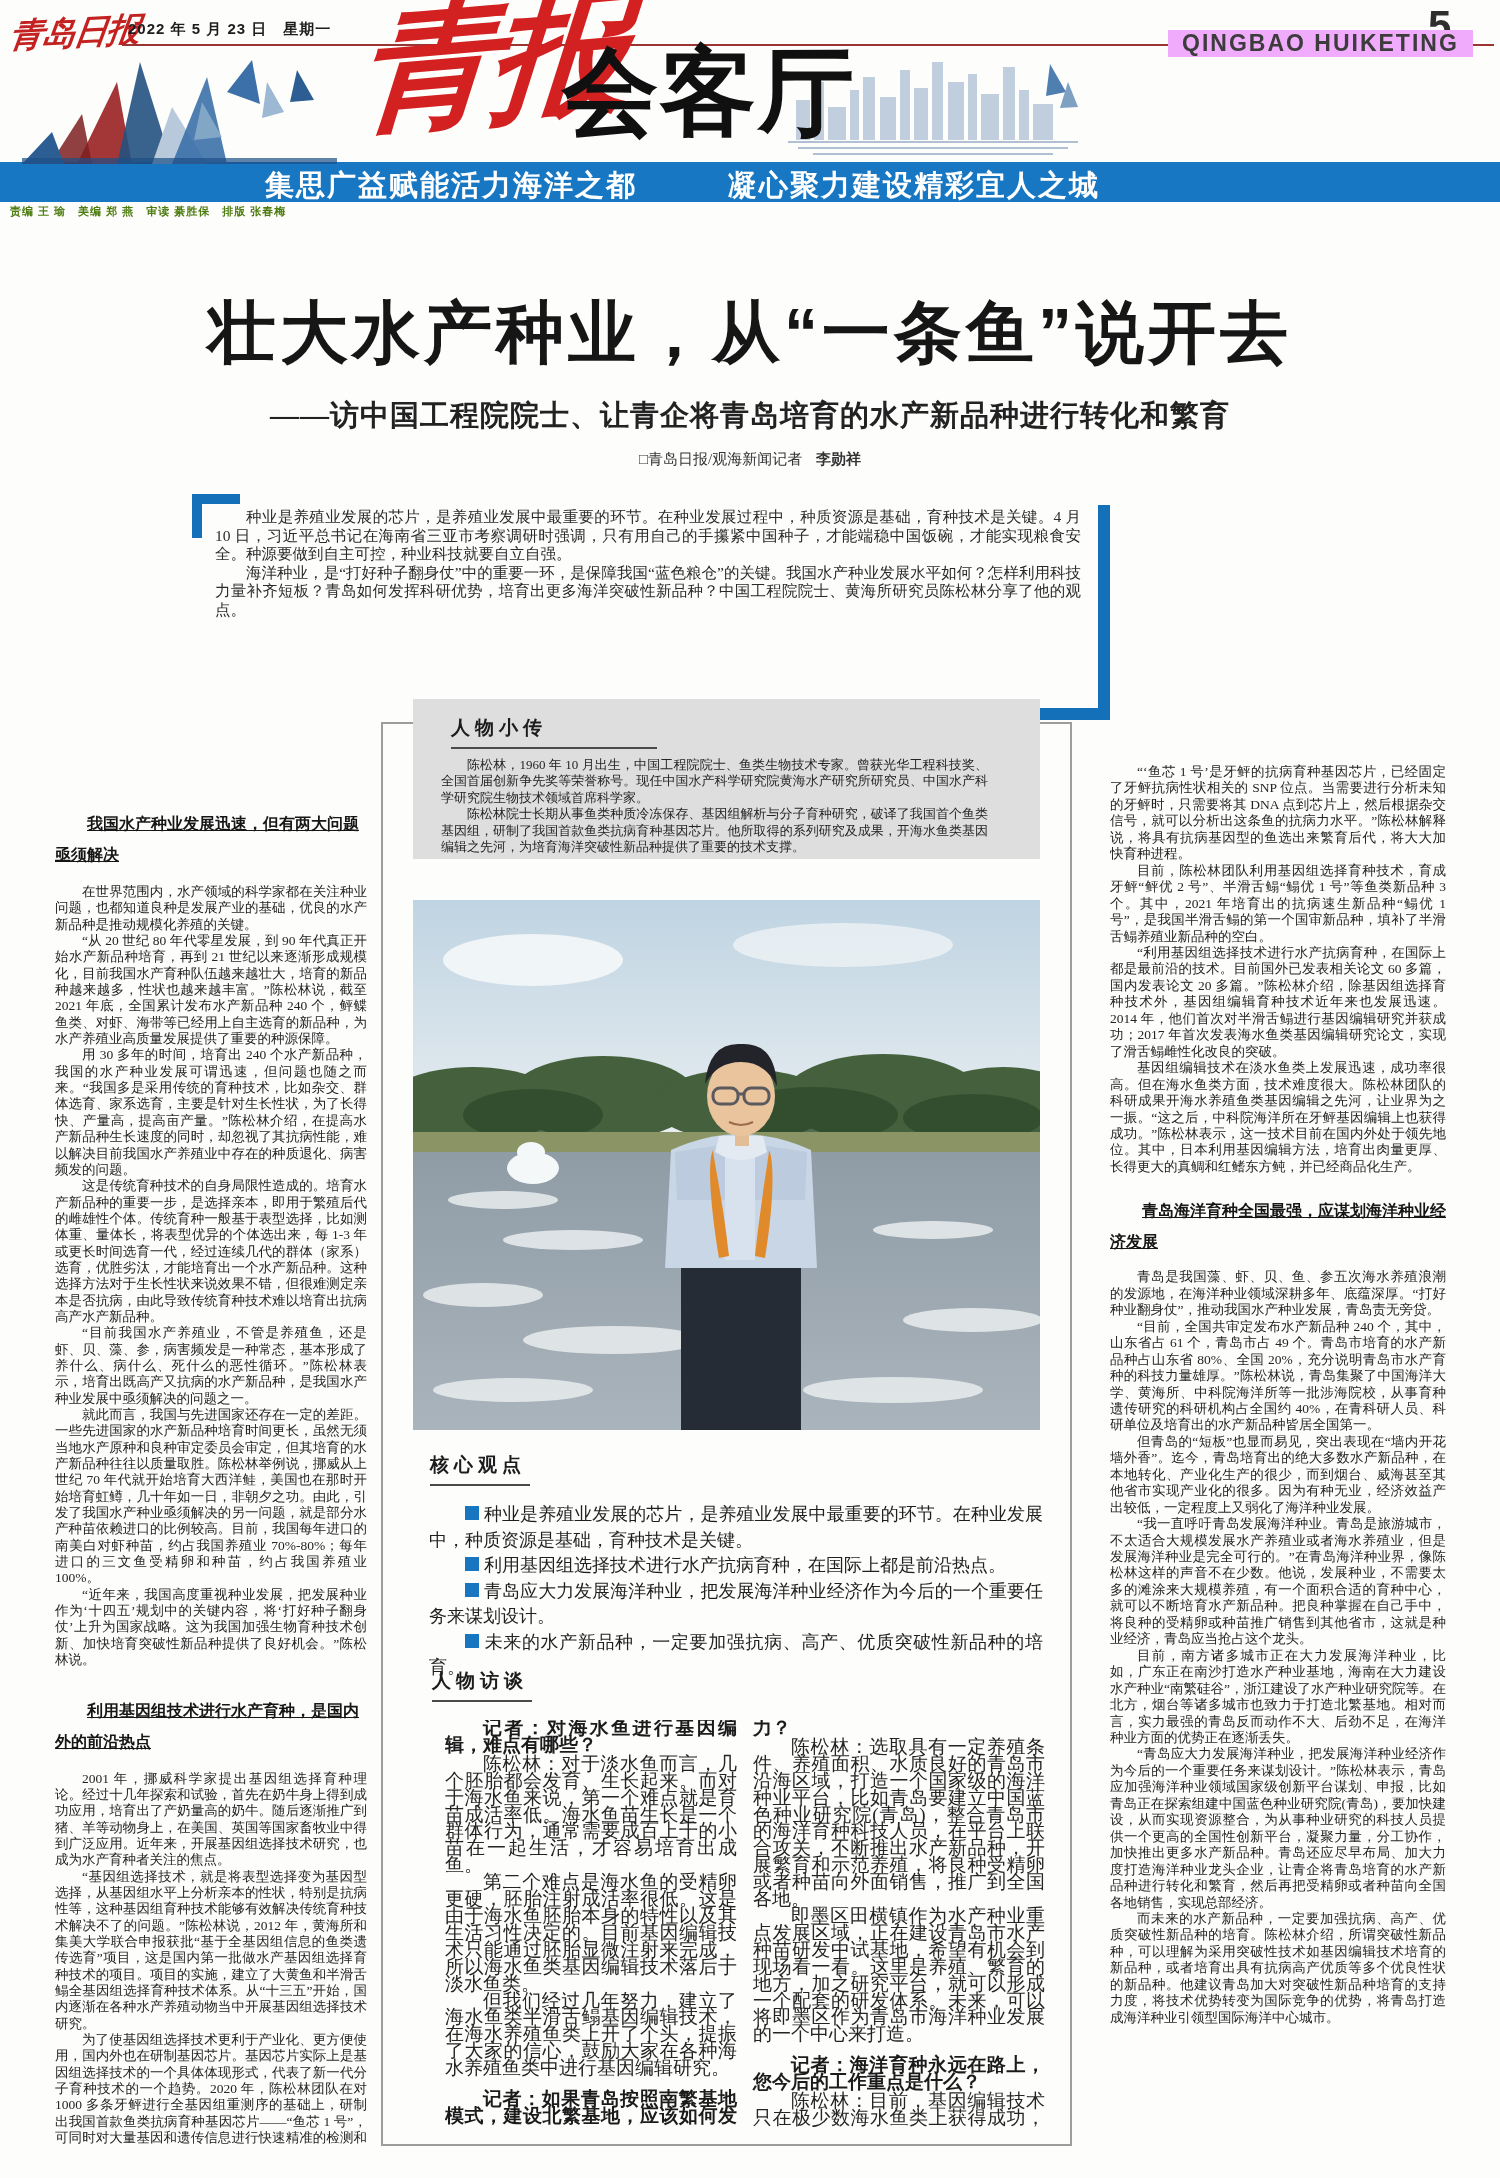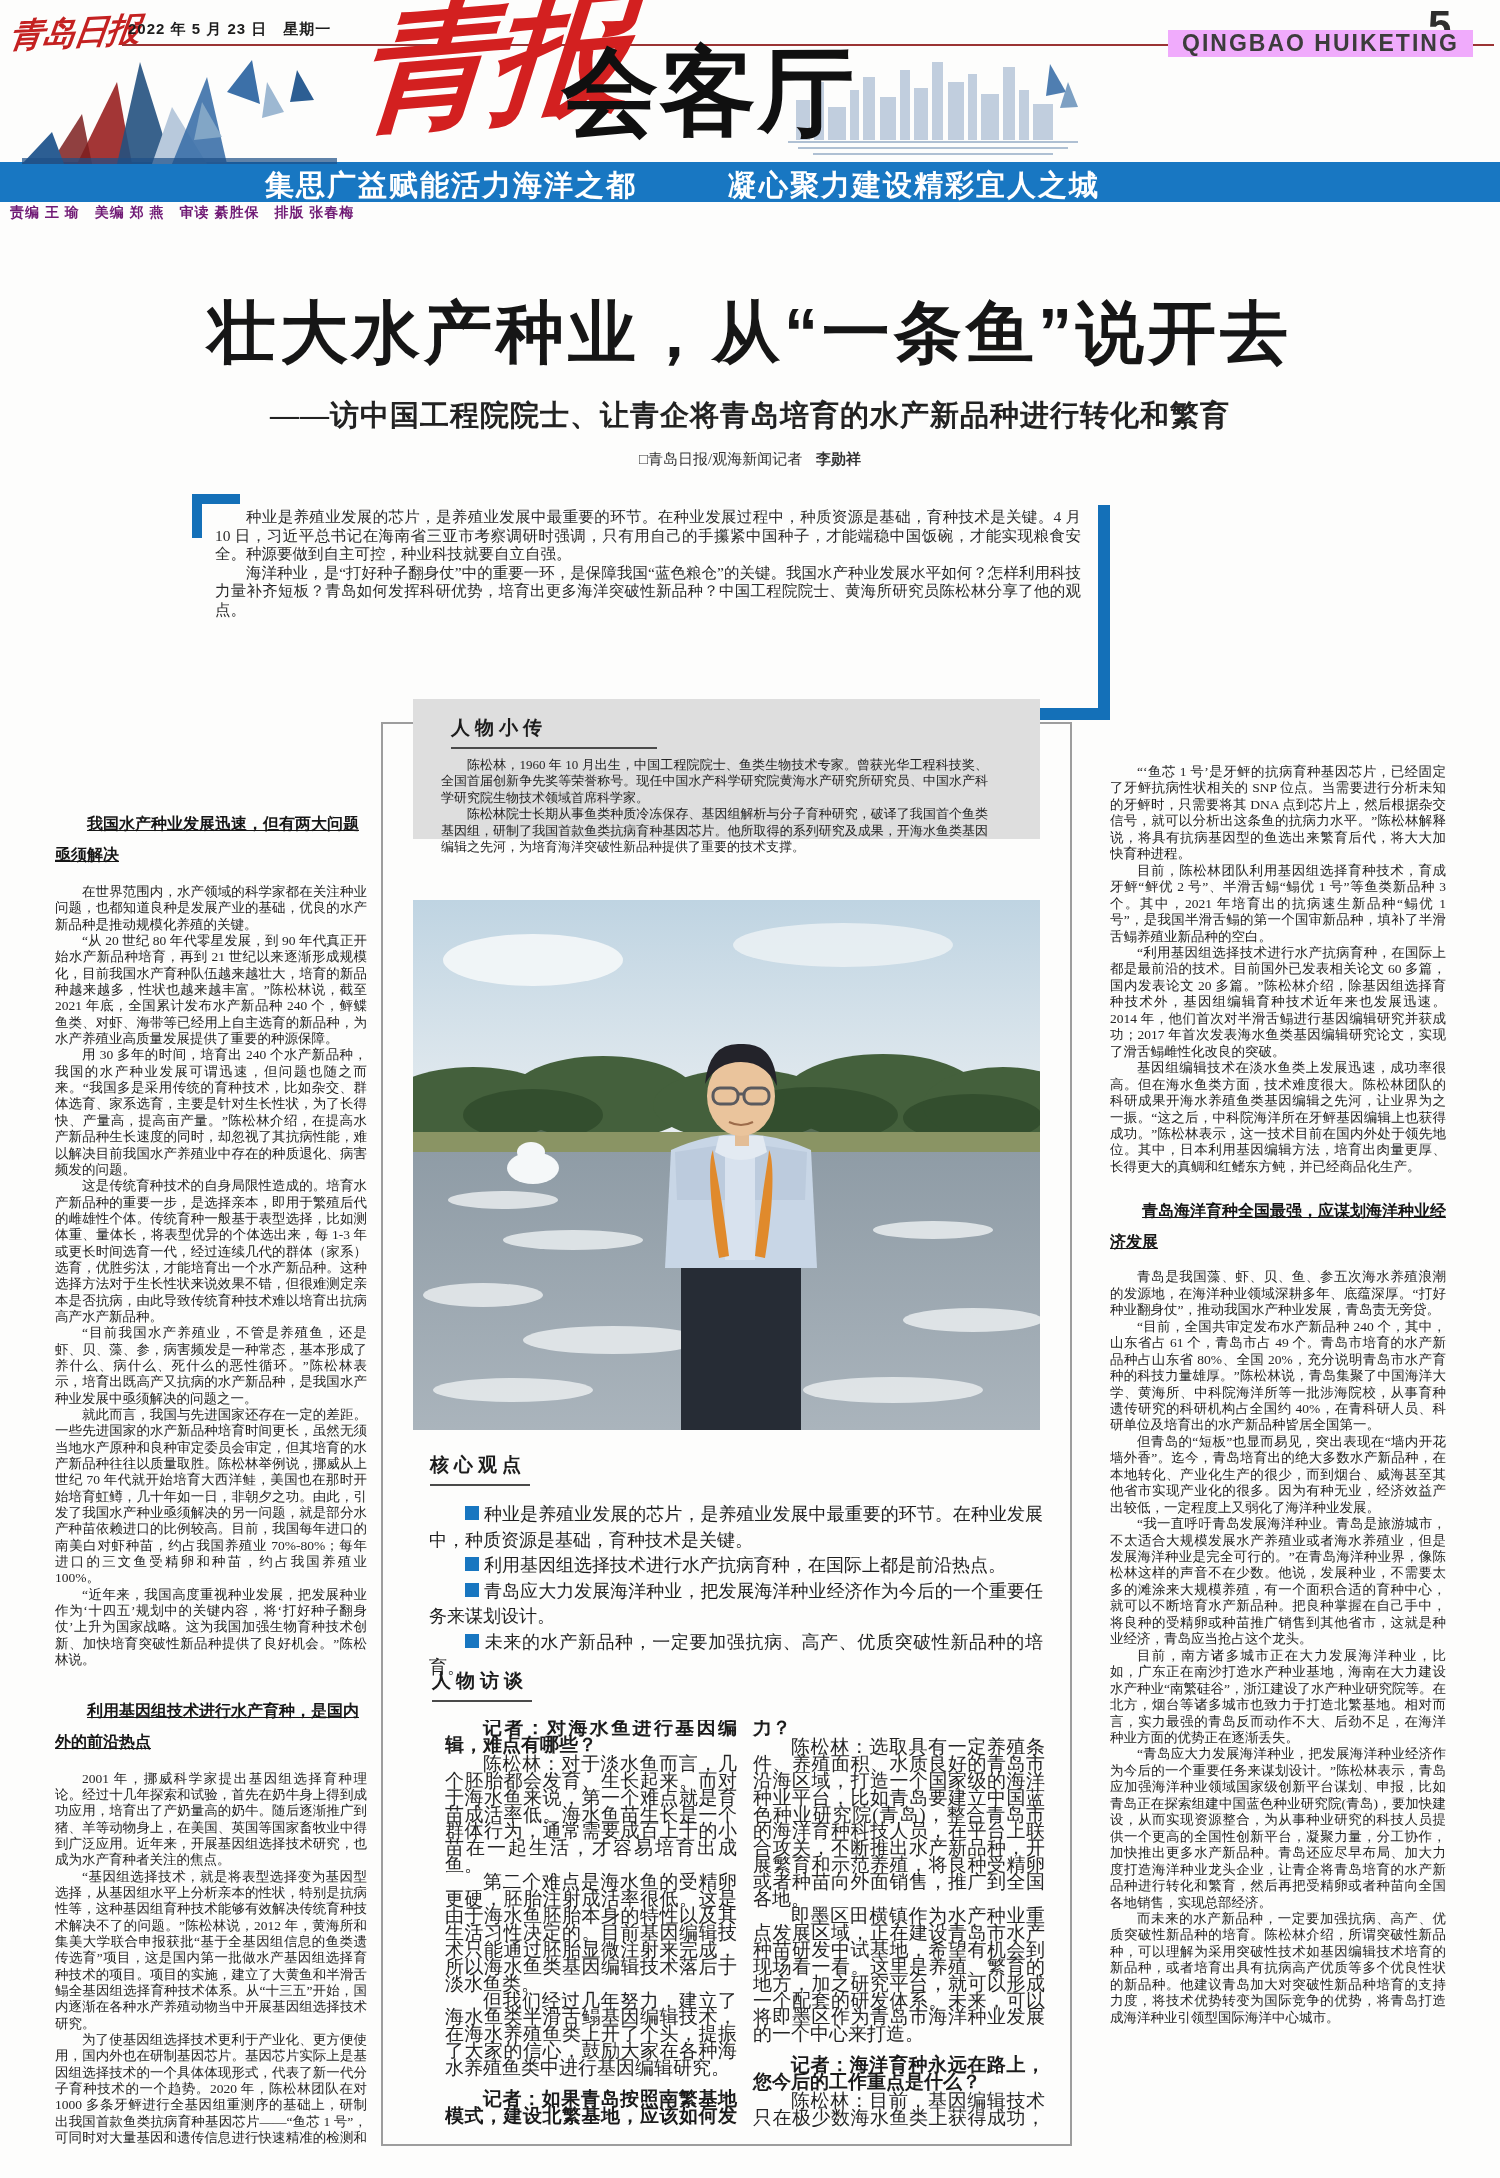--- a/index.html
+++ b/index.html
@@ -18,21 +18,21 @@
   .calli{position:absolute;left:360px;top:-18px;font-size:138px;line-height:160px;font-weight:900;
         font-style:italic;color:#d32020;transform:skewX(-9deg) rotate(-5deg);letter-spacing:-8px;z-index:4;}
   .htitle{position:absolute;left:562px;top:38px;font-size:96px;line-height:108px;font-weight:900;
         color:#101010;font-family:"Liberation Sans",sans-serif;letter-spacing:2px;z-index:4;}
   .skyline{position:absolute;left:788px;top:52px;z-index:2;}
   .sails{position:absolute;left:22px;top:52px;z-index:5;}
   .banner{position:absolute;left:0;top:162px;width:1500px;height:40px;background:#1877c2;z-index:1;}
   .banner-in{position:absolute;left:265px;top:166px;width:835px;display:flex;justify-content:space-between;z-index:2;}
   .banner-in span{color:#fff;font-weight:bold;font-size:29px;letter-spacing:2px;
         font-family:"Liberation Sans",sans-serif;white-space:nowrap;}
-  .staff{position:absolute;left:10px;top:204px;font-size:14px;font-weight:bold;color:#701a75;
+  .staff{position:absolute;left:10px;top:204px;font-size:11px;font-weight:bold;color:#4d7c0f;
         font-family:"Liberation Sans",sans-serif;letter-spacing:1px;}
   
   .headline{position:absolute;left:0;top:288px;width:1500px;text-align:center;font-size:68px;
         font-weight:900;color:#161616;font-family:"Liberation Sans",sans-serif;letter-spacing:4px;}
   .subhead{position:absolute;left:0;top:396px;width:1500px;text-align:center;font-size:29px;
         font-weight:bold;color:#222;letter-spacing:1px;}
   .byline{position:absolute;left:0;top:450px;width:1500px;text-align:center;font-size:15px;color:#333;}
   .byline b{margin-left:10px;}
   
   .intro{position:absolute;left:215px;top:508px;width:866px;font-size:15.5px;line-height:18.6px;
@@ -48,21 +48,21 @@
   .colR{position:absolute;left:1110px;top:764px;width:336px;height:1376px;overflow:hidden;
         font-size:13.5px;line-height:16.45px;text-align:justify;color:#242424;}
   .colL p,.colR p{margin:0;text-indent:2em;}
   .colhead{font-family:"Liberation Sans",sans-serif;font-weight:bold;font-size:16px;line-height:31px;
         color:#161616;text-indent:2em;text-align:left;margin:26px 0 14px;text-decoration:underline;}
   .colL .colhead:first-child{margin-top:26px;}
   .colR .colhead{margin:20px 0 12px;}
   
   .feature{position:absolute;left:381px;top:722px;width:691px;height:1424px;
         border:2px solid #9d9d9d;box-sizing:border-box;background:#fdfdfc;}
-  .biopanel{position:absolute;left:30px;top:-25px;width:627px;height:140px;background:#dedede;}
+  .biopanel{position:absolute;left:30px;top:-25px;width:627px;height:160px;background:#dedede;}
   .sec-head{font-family:"Liberation Sans",sans-serif;font-weight:bold;font-size:19px;color:#1c1c1c;
         letter-spacing:5px;display:inline-block;border-bottom:2px solid #4a4a4a;padding:0 4px 6px 0;}
   .biopanel .sec-head{margin:16px 0 8px 38px;padding-right:110px;}
   .biotext{padding:0 52px 0 28px;font-size:13px;line-height:16.4px;text-align:justify;color:#242424;}
   .biotext p{margin:0;text-indent:2em;}
   .photo{position:absolute;left:30px;top:176px;width:627px;height:530px;overflow:hidden;}
   .cv-head{position:absolute;left:47px;top:728px;}
   .cv-list{position:absolute;left:46px;top:778px;width:614px;font-family:"Liberation Sans",sans-serif;
         font-size:18px;line-height:25.5px;text-align:justify;color:#1f1f1f;}
   .cv-list p{margin:0;text-indent:2em;}

